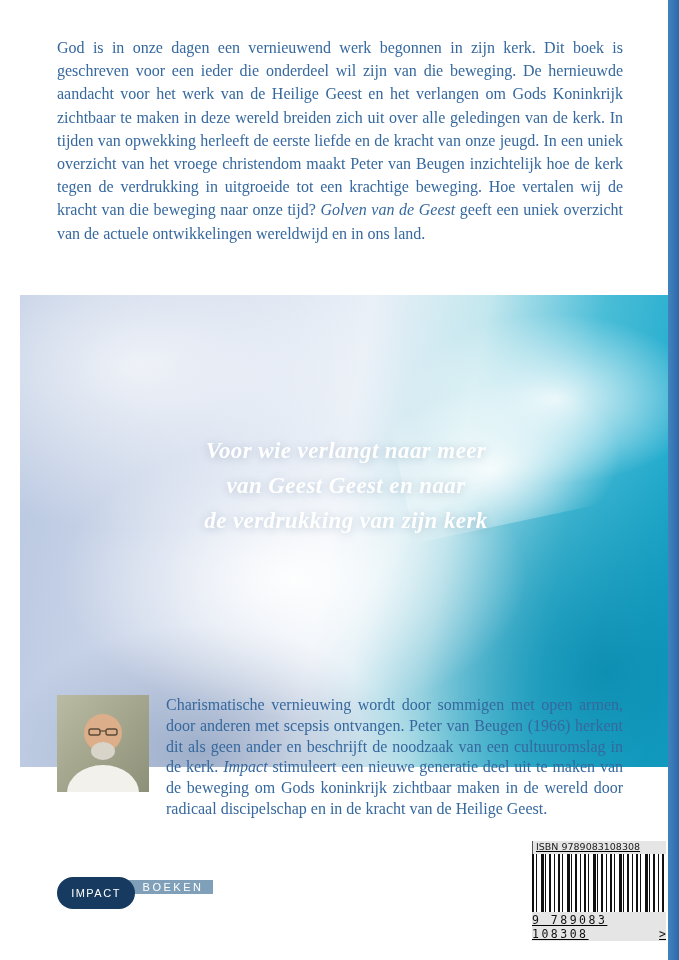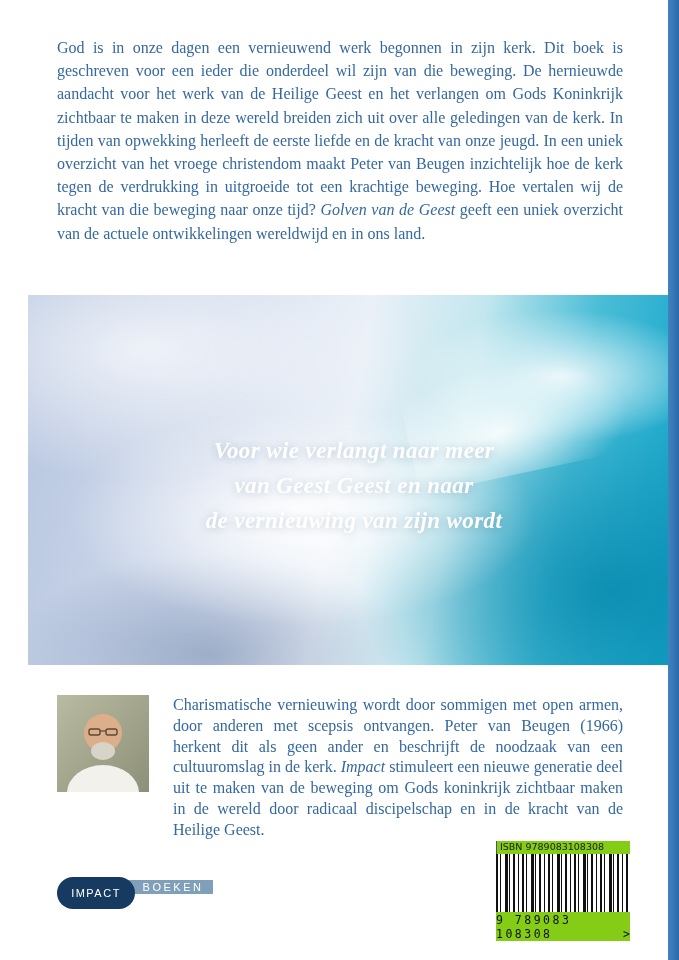--- a/index.html
+++ b/index.html
@@ -24,22 +24,22 @@
     width: 566px;
     margin: 0;
     font-size: 16px;
     line-height: 23.2px;
     color: #35689e;
     text-align: justify;
   }
   .intro em, .author-text em { font-style: italic; }
   .cover-image {
     position: absolute;
-    left: 28px; top: 295px;
-    width: 652px; height: 370px;
+    left: 20px; top: 295px;
+    width: 652px; height: 472px;
     background:
       radial-gradient(ellipse 55% 45% at 42% 60%, rgba(255,255,255,0.95), rgba(255,255,255,0) 65%),
       radial-gradient(ellipse 60% 50% at 18% 15%, rgba(255,255,255,0.7), rgba(255,255,255,0) 70%),
       radial-gradient(ellipse 42% 38% at 28% 97%, rgba(110,132,170,0.55), rgba(110,132,170,0) 72%),
       radial-gradient(ellipse 38% 30% at 82% 22%, rgba(255,255,255,0.85), rgba(255,255,255,0) 60%),
       radial-gradient(ellipse 50% 62% at 90% 80%, rgba(10,140,176,0.9), rgba(10,140,176,0) 78%),
       linear-gradient(100deg, #b7c6e0 0%, #cfd9eb 28%, #e9eff7 48%, #c3e7ee 64%, #4abdd7 80%, #18a7cb 96%);
   }
   .crest {
     position: absolute;
@@ -58,21 +58,21 @@
     font-size: 23px;
     line-height: 35px;
     letter-spacing: 0.4px;
     text-shadow: 0 1px 8px rgba(40,80,120,0.25);
   }
   .author-row {
     position: absolute;
     left: 57px; top: 695px;
     width: 566px;
     display: flex;
-    gap: 24px;
+    gap: 17px;
   }
   .author-photo {
     flex: none;
     width: 92px; height: 97px;
   }
   .author-photo svg { display:block; width:100%; height:100%; }
   .author-text {
     flex: 1;
     margin: 0;
     font-size: 16px;
@@ -105,23 +105,24 @@
     background: #173a60;
     border-radius: 16px;
     color: #ffffff;
     font-family: "Liberation Sans", sans-serif;
     font-size: 11px;
     letter-spacing: 1.5px;
     display: flex; align-items: center; justify-content: center;
   }
   .barcode {
     position: absolute;
-    left: 496px; top: 841px;
+    left: 532px; top: 841px;
     width: 134px;
-    background: #84cc16;
+    background: #e5e5e5;
+    text-decoration: underline;
   }
   .isbn-label {
     font-family: "DejaVu Sans", sans-serif;
     font-size: 9.5px;
     color: #1a1a1a;
     padding: 0 0 2px 3px;
     border-left: 1px solid #555;
   }
   .bars {
     height: 58px;
@@ -149,21 +150,21 @@
 
 <div class="page">
 
   <p class="intro"><span>God is in onze dagen een vernieuwend werk begonnen in zijn kerk. Dit boek is geschreven voor een ieder die onderdeel wil zijn van die beweging. De hernieuwde aandacht voor het werk van de Heilige Geest en het verlangen om Gods Koninkrijk zichtbaar te maken in deze wereld breiden zich uit over alle geledingen van de kerk. In tijden van opwekking herleeft de eerste liefde en de kracht van onze jeugd. In een uniek overzicht van het vroege christendom maakt Peter van Beugen inzichtelijk hoe de kerk tegen de verdrukking in uitgroeide tot een krachtige beweging. Hoe vertalen wij de kracht van die beweging naar onze tijd? </span><em>Golven van de Geest</em><span> geeft een uniek overzicht van de actuele ontwikkelingen wereldwijd en in ons land.</span></p>
 
   <div class="cover-image">
     <div class="crest"></div>
     <div class="tagline">
       <div>Voor wie verlangt naar meer</div>
       <div>van Geest Geest en naar</div>
-      <div>de vernieuwing van zijn wordt</div>
+      <div>de verdrukking van zijn kerk</div>
     </div>
   </div>
 
   <div class="author-row">
     <div class="author-photo">
       <svg viewBox="0 0 92 97" xmlns="http://www.w3.org/2000/svg">
         <defs>
           <linearGradient id="ph-bg" x1="0" y1="0" x2="1" y2="1">
             <stop offset="0" stop-color="#b9bba2"></stop>
             <stop offset="1" stop-color="#8d9078"></stop>

